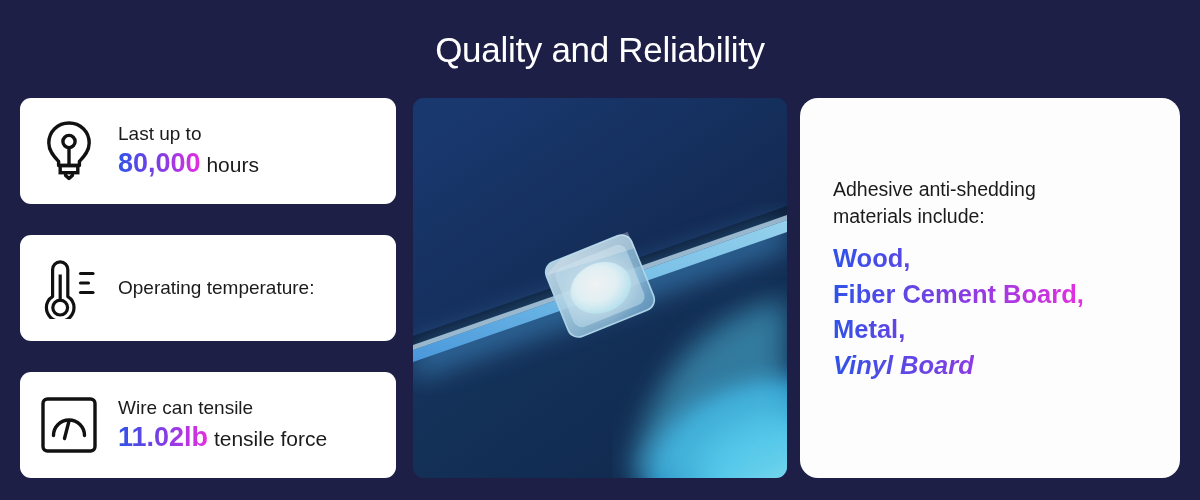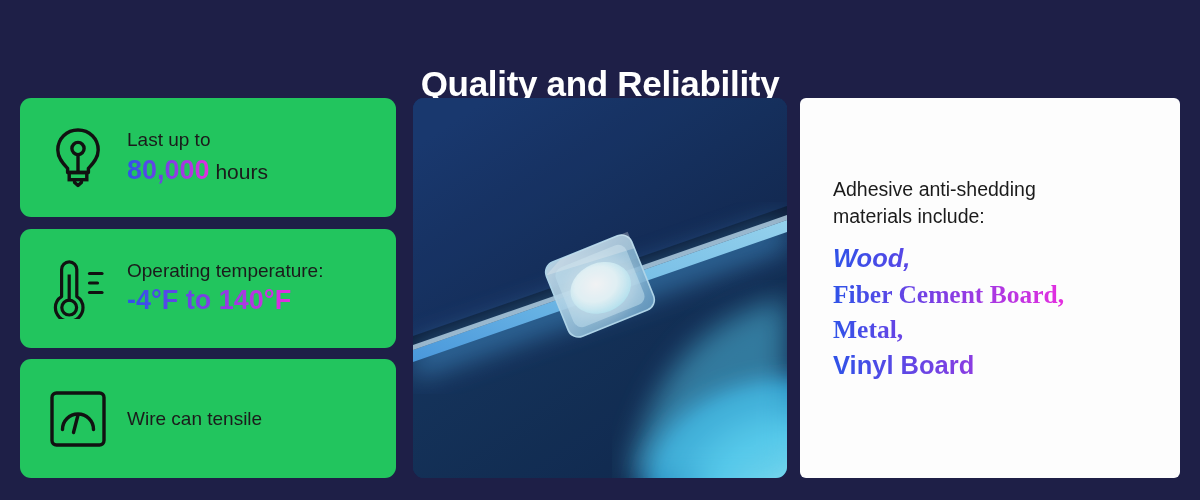--- a/index.html
+++ b/index.html
@@ -25,44 +25,43 @@
 
   
   .title {
     position: absolute;
     top: 30px;
     left: 0;
     width: 1200px;
     text-align: center;
     color: #ffffff;
     font-size: 35px;
-    font-weight: bold;
+    font-weight: normal;
     letter-spacing: -0.3px;
-    margin-top: 34px;
   }
 
   
   .left-col {
     position: absolute;
     left: 20px;
     top: 98px;
     width: 376px;
     height: 380px;
     display: flex;
     flex-direction: column;
     justify-content: space-between;
   }
 
   .stat-card {
-    background: #22c55e;
+    background: #ffffff;
     border-radius: 11px;
-    height: 119px;
+    height: 106px;
     display: flex;
     align-items: center;
-    padding-left: 27px;
+    padding-left: 18px;
     gap: 18px;
   }
 
   .stat-icon {
     width: 62px;
     height: 70px;
     flex: none;
     display: flex;
     align-items: center;
     justify-content: center;
@@ -118,21 +117,21 @@
   .photo-svg { display: block; width: 374px; height: 380px; }
 
   
   .materials-card {
     position: absolute;
     left: 800px;
     top: 98px;
     width: 380px;
     height: 380px;
     background: #fdfdfd;
-    border-radius: 6px;
+    border-radius: 18px;
     padding: 78px 0 0 33px;
   }
 
   .materials-intro {
     font-size: 19.5px;
     color: #1b1b1b;
     line-height: 1.36;
     max-width: 250px;
   }
 
@@ -146,44 +145,42 @@
     font-weight: bold;
     line-height: 1.4;
     white-space: nowrap;
   }
 
   .m-short {
     background-image: linear-gradient(90deg, #2f53e8 0%, #5a46e6 100%);
     -webkit-background-clip: text;
     background-clip: text;
     color: transparent;
-    font-style: italic;
     -webkit-text-fill-color: transparent;
   }
   .m-long {
     background-image: linear-gradient(90deg, #2f53e8 0%, #7b3fe4 45%, #e62ee0 100%);
     -webkit-background-clip: text;
     background-clip: text;
     color: transparent;
-    font-family: Liberation Serif, serif;
     -webkit-text-fill-color: transparent;
   }
   .m-mid {
     background-image: linear-gradient(90deg, #2f53e8 0%, #6943e5 100%);
     -webkit-background-clip: text;
     background-clip: text;
     color: transparent;
-    font-family: Liberation Serif, serif;
     -webkit-text-fill-color: transparent;
   }
   .m-midlong {
     background-image: linear-gradient(90deg, #2f53e8 0%, #8b3ce2 100%);
     -webkit-background-clip: text;
     background-clip: text;
     color: transparent;
+    font-style: italic;
     -webkit-text-fill-color: transparent;
   }
 </style>
 </head>
 <body>
 
 <div class="page">
 
   <div class="title">Quality and Reliability</div>
 
@@ -211,34 +208,34 @@
           <path d="M25.8 39.6 L25.8 12.5 C25.8 8.3 22.4 4.9 18.2 4.9 C14 4.9 10.6 8.3 10.6 12.5 L10.6 39.6 C6.8 41.9 4.4 46 4.4 50.6 C4.4 58.2 10.6 64.3 18.2 64.3 C25.8 64.3 32 58.2 32 50.6 C32 46 29.6 41.9 25.8 39.6 Z" stroke-linejoin="round"></path>
           <circle cx="18.2" cy="50.6" r="7.4"></circle>
           <line x1="18.2" y1="17.5" x2="18.2" y2="44.5"></line>
           <line x1="38.5" y1="16.5" x2="51" y2="16.5" stroke-linecap="round"></line>
           <line x1="38.5" y1="26" x2="46.5" y2="26" stroke-linecap="round"></line>
           <line x1="38.5" y1="35.5" x2="51" y2="35.5" stroke-linecap="round"></line>
         </svg>
       </div>
       <div class="stat-text">
         <div class="stat-label">Operating temperature:</div>
-        <div class="stat-value-line"><span class="grad-text">-4°F to 140°F</span><span class="suffix"></span></div>
       </div>
     </div>
 
     <div class="stat-card">
       <div class="stat-icon">
         <svg width="58" height="58" viewBox="0 0 58 58" fill="none" stroke="#111" stroke-width="3.4">
           <rect x="3" y="3" width="52" height="52" rx="4.5"></rect>
           <path d="M13.5 39.5 A15.5 15.5 0 0 1 44.5 39.5" stroke-linecap="round"></path>
           <line x1="29" y1="25" x2="24.5" y2="42.5" stroke-linecap="round"></line>
         </svg>
       </div>
       <div class="stat-text">
         <div class="stat-label">Wire can tensile</div>
+        <div class="stat-value-line"><span class="grad-text">11.02lb</span><span class="suffix"> tensile force</span></div>
       </div>
     </div>
 
   </div>
 
   <div class="photo-card">
     <svg class="photo-svg" viewBox="0 0 374 380">
       <defs>
         <linearGradient id="wallg" x1="0" y1="0" x2="0.7" y2="1">
           <stop offset="0%" stop-color="#16306b"></stop>

